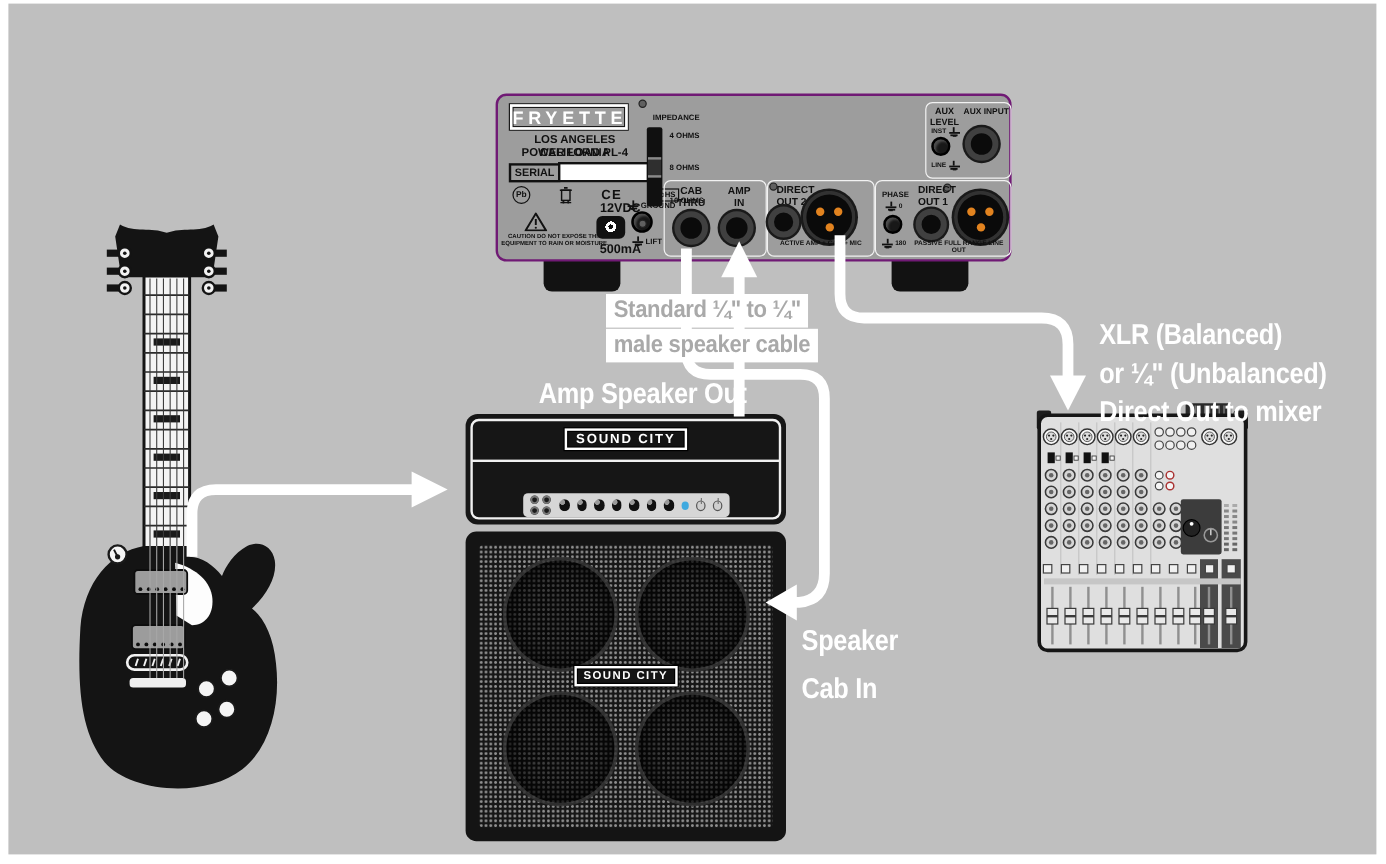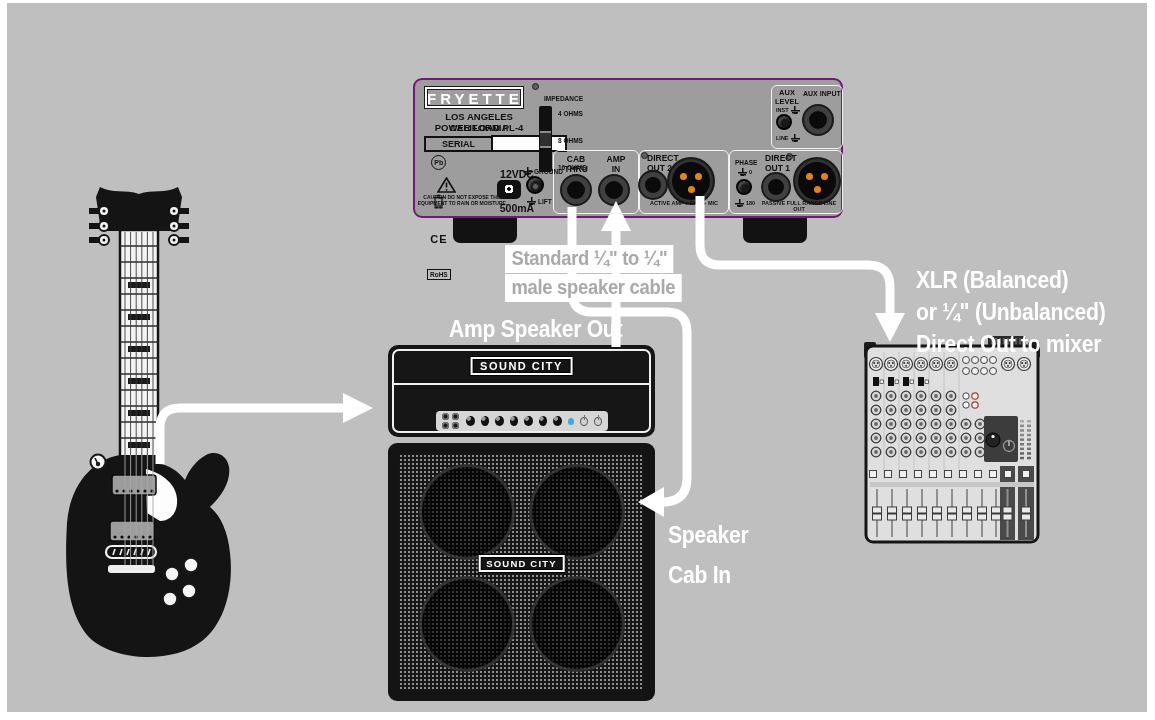--- a/index.html
+++ b/index.html
@@ -29,23 +29,23 @@
   .screw{position:absolute;width:7px;height:7px;border-radius:50%;background:#606060;border:1px solid #222;box-sizing:border-box;}
   .gnd{display:inline-block;width:9px;height:8px;vertical-align:middle;background:
        linear-gradient(#111,#111) 50% 0/1.5px 4px no-repeat,
        linear-gradient(#111,#111) 50% 4px/9px 1.5px no-repeat,
        linear-gradient(#111,#111) 50% 6px/6px 1.5px no-repeat,
        linear-gradient(#111,#111) 50% 100%/3px 1.5px no-repeat;}
   .logo{position:absolute;left:10px;top:7px;width:98px;height:21px;border:2px solid #fff;
         box-shadow:0 0 0 1px #1a1a1a,inset 0 0 0 1px #1a1a1a;color:#fff;font-weight:bold;font-size:15px;
         letter-spacing:4px;text-align:center;line-height:20px;box-sizing:border-box;}
   .serialrow{position:absolute;left:9px;top:55px;display:flex;align-items:center;}
-  .seriallbl{border:2px solid #111;font-size:9px;font-weight:bold;color:#111;padding:1px 16px;}
+  .seriallbl{border:2px solid #111;font-size:9px;font-weight:bold;color:#111;padding:1px 3px;}
   .serialfield{width:72px;height:13px;background:#fff;border:2px solid #111;margin-left:-2px;}
-  .badges{position:absolute;left:12px;top:75px;display:flex;align-items:center;gap:24px;flex-direction:column;}
+  .badges{position:absolute;left:12px;top:75px;display:flex;align-items:center;gap:24px;}
   .pb{width:15px;height:15px;border:1.5px solid #111;border-radius:50%;font-size:7px;font-weight:bold;
       color:#111;text-align:center;line-height:14px;box-sizing:border-box;}
   .ce{font-size:11px;color:#111;letter-spacing:1px;font-weight:bold;}
   .rohs{border:1.5px solid #111;font-size:6.5px;font-weight:bold;color:#111;padding:1px 2px;}
   .slider{position:absolute;left:124px;top:26px;width:13px;height:66px;background:#101010;border-radius:2px;}
   .slider::after{content:"";position:absolute;left:1px;right:1px;top:25px;height:13px;background:#2f2f2f;
         border-top:2px solid #8a8a8a;border-bottom:2px solid #8a8a8a;}
   .dcjack{position:absolute;left:82px;top:100px;width:24px;height:19px;background:#111;border-radius:5px;}
   .dcjack::after{content:"";position:absolute;left:7px;top:4px;width:10px;height:10px;border-radius:50%;
         background:radial-gradient(circle,#111 0 2px,#fff 2px 4.5px,#111 4.5px);}

